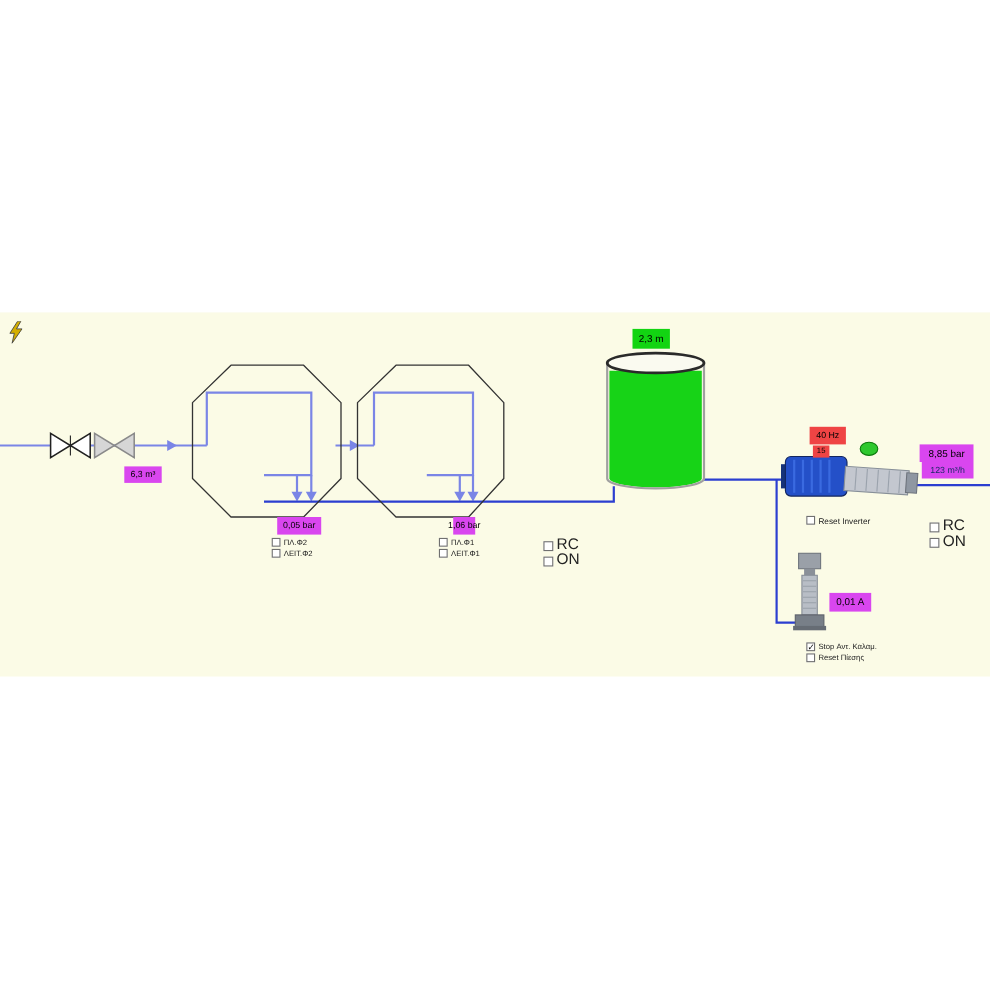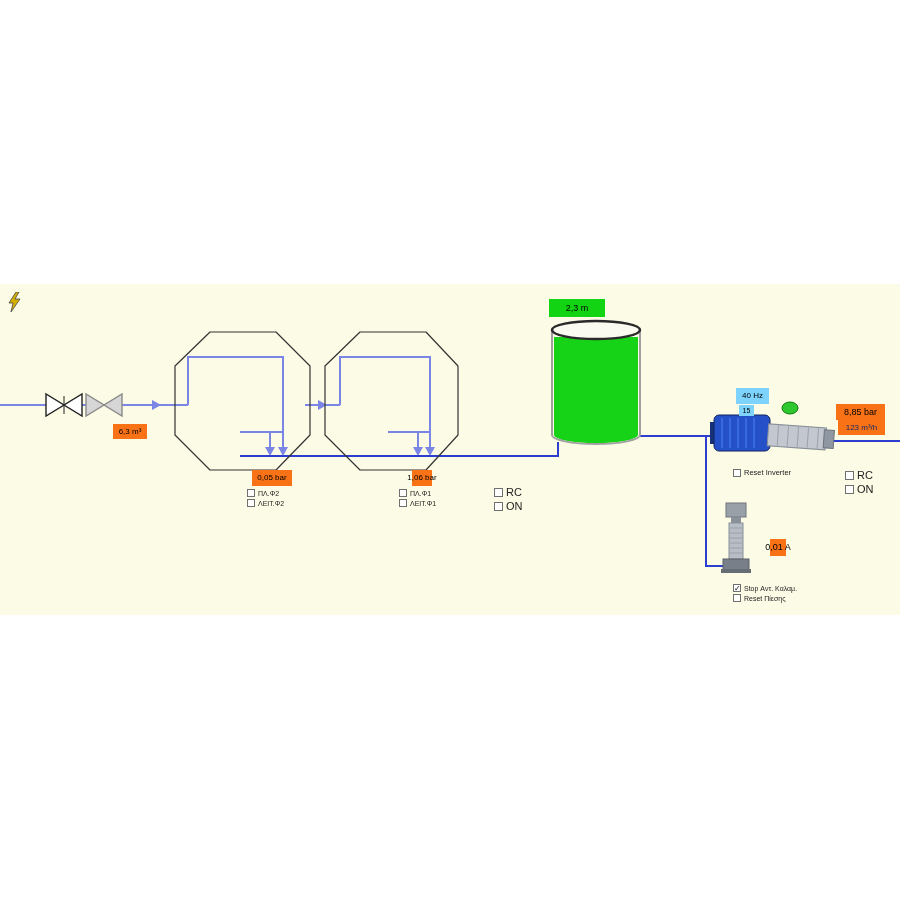--- a/index.html
+++ b/index.html
@@ -4,30 +4,30 @@
 <style>
   html,body{margin:0;padding:0;}
   body{
     width:900px;height:900px;position:relative;background:#ffffff;
     font-family:"Liberation Sans", sans-serif; overflow:hidden;
   }
   .panel{position:absolute;left:0;top:284px;width:900px;height:331px;background:#fbfbe6;}
   .abs{position:absolute;}
   .meter{
     position:absolute;display:flex;align-items:center;justify-content:center;
-    font-size:8px;color:#000;background:#f97316;white-space:nowrap;line-height:1;
+    font-size:8px;color:#000;background:#d946ef;white-space:nowrap;line-height:1;
   }
   .meter.green{background:#12d412;}
-  .meter.red{background:#7dd3fc;}
+  .meter.red{background:#ef4444;}
   .meter.big{font-size:9px;}
   .cbrow{
-    position:absolute;display:flex;align-items:center;gap:3px;color:#222;
+    position:absolute;display:flex;align-items:flex-end;gap:3px;color:#222;
     font-size:7px;white-space:nowrap;line-height:1;
   }
-  .cbrow.md{font-size:11px;}
+  .cbrow.md{font-size:14px;}
   .cb{
     width:8px;height:8px;min-width:8px;background:#ffffff;border:1px solid #707070;
     font-size:8px;line-height:7px;text-align:center;color:#000;box-sizing:border-box;
     overflow:hidden;
   }
   .cbrow.md .cb{width:9px;height:9px;min-width:9px;line-height:8px;}
   svg{position:absolute;left:0;top:0;}
 </style>
 </head>
 <body>
@@ -129,31 +129,31 @@
     <rect x="721" y="285" width="30" height="4" fill="#666c74"></rect>
   </g>
 </svg>
 
 <div class="meter" style="left:113px;top:424px;width:34px;height:15px">6,3 m³</div>
 
 <div class="meter" style="left:252px;top:470px;width:40px;height:16px">0,05 bar</div>
 
 <div class="meter" style="left:412px;top:470px;width:20px;height:16px">1,06 bar</div>
 
-<div class="meter green big" style="left:549px;top:299px;width:56px;height:18px">2,3 m</div>
+<div class="meter green big" style="left:575px;top:299px;width:34px;height:18px">2,3 m</div>
 
 <div class="meter red" style="left:736px;top:388px;width:33px;height:16px">40 Hz</div>
 
 <div class="meter red" style="left:739px;top:405px;width:15px;height:11px;font-size:7px">15</div>
 
 <div class="meter big" style="left:836px;top:404px;width:49px;height:16px">8,85 bar</div>
 
 <div class="meter" style="left:838px;top:420px;width:47px;height:15px;color:#1a2a66">123 m³/h</div>
 
-<div class="meter big" style="left:770px;top:539px;width:16px;height:17px">0,01 A</div>
+<div class="meter big" style="left:754px;top:539px;width:38px;height:17px">0,01 A</div>
 
 <div class="cbrow" style="left:247px;top:489px">
   <span class="cb"></span>
   <span>ΠΛ.Φ2</span>
 </div>
 <div class="cbrow" style="left:247px;top:499px">
   <span class="cb"></span>
   <span>ΛΕΙΤ.Φ2</span>
 </div>
 

